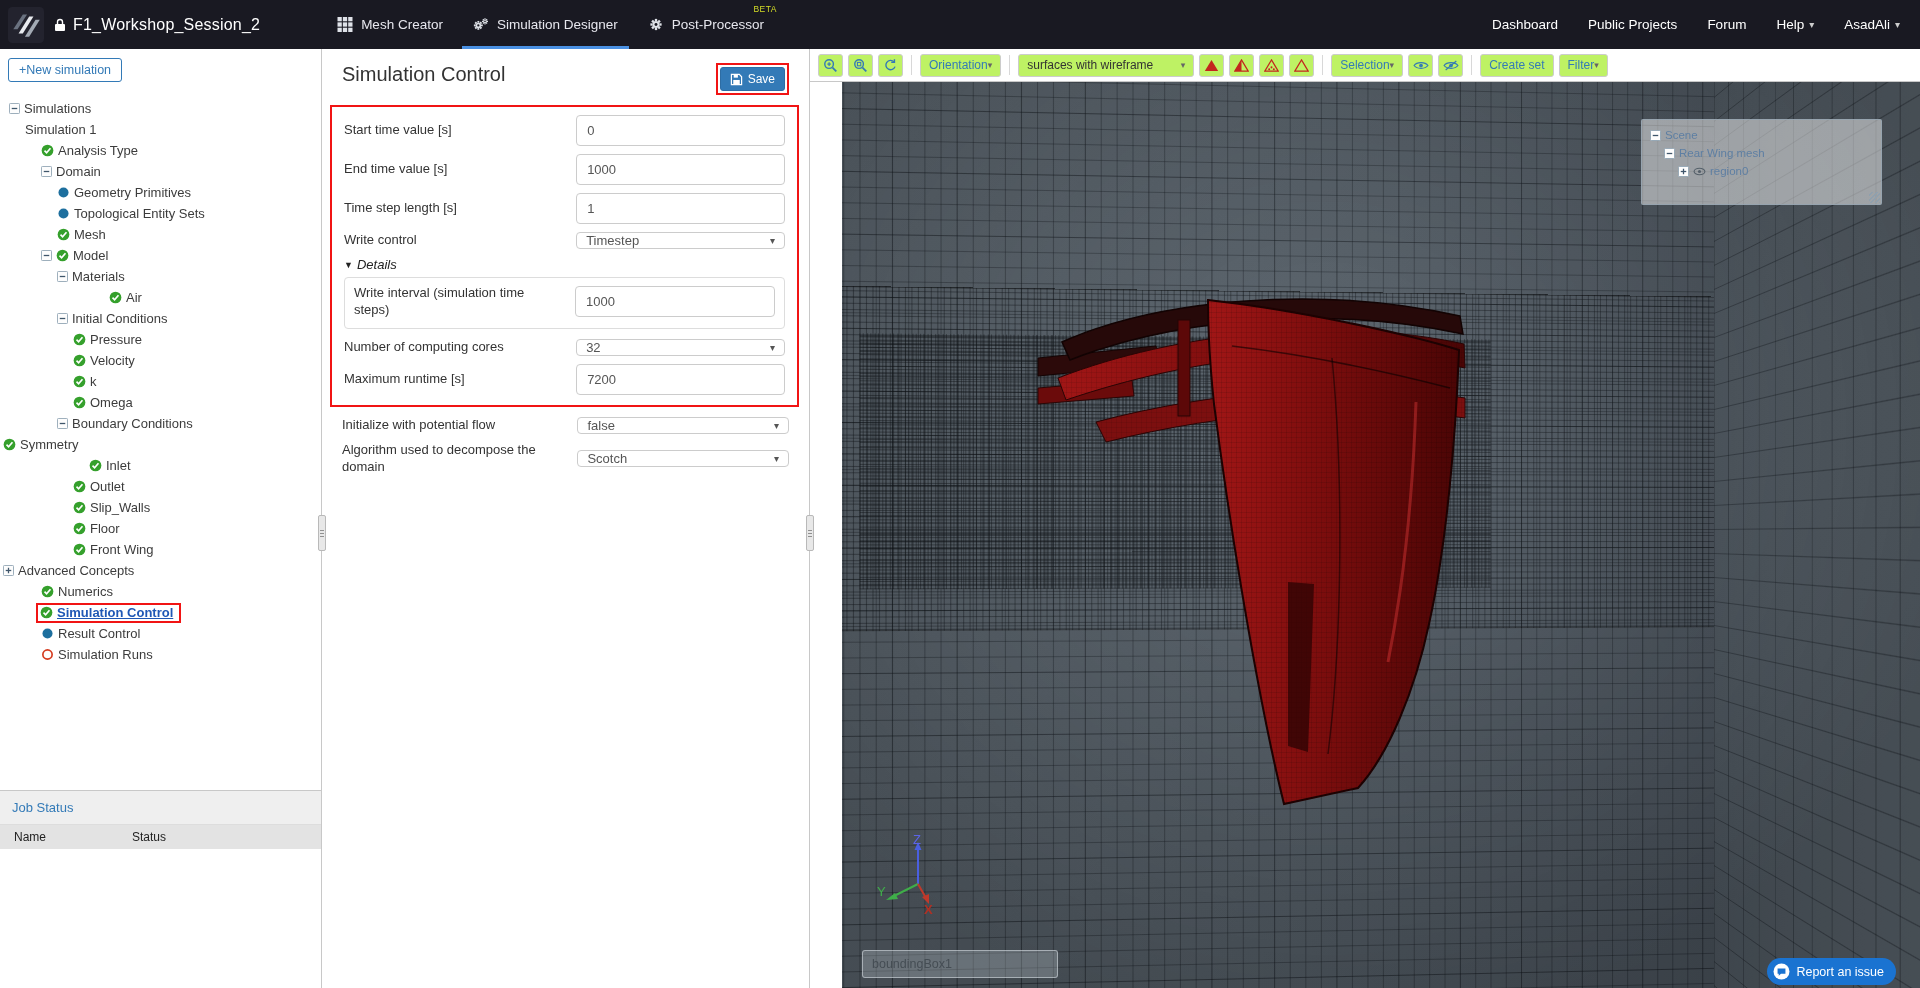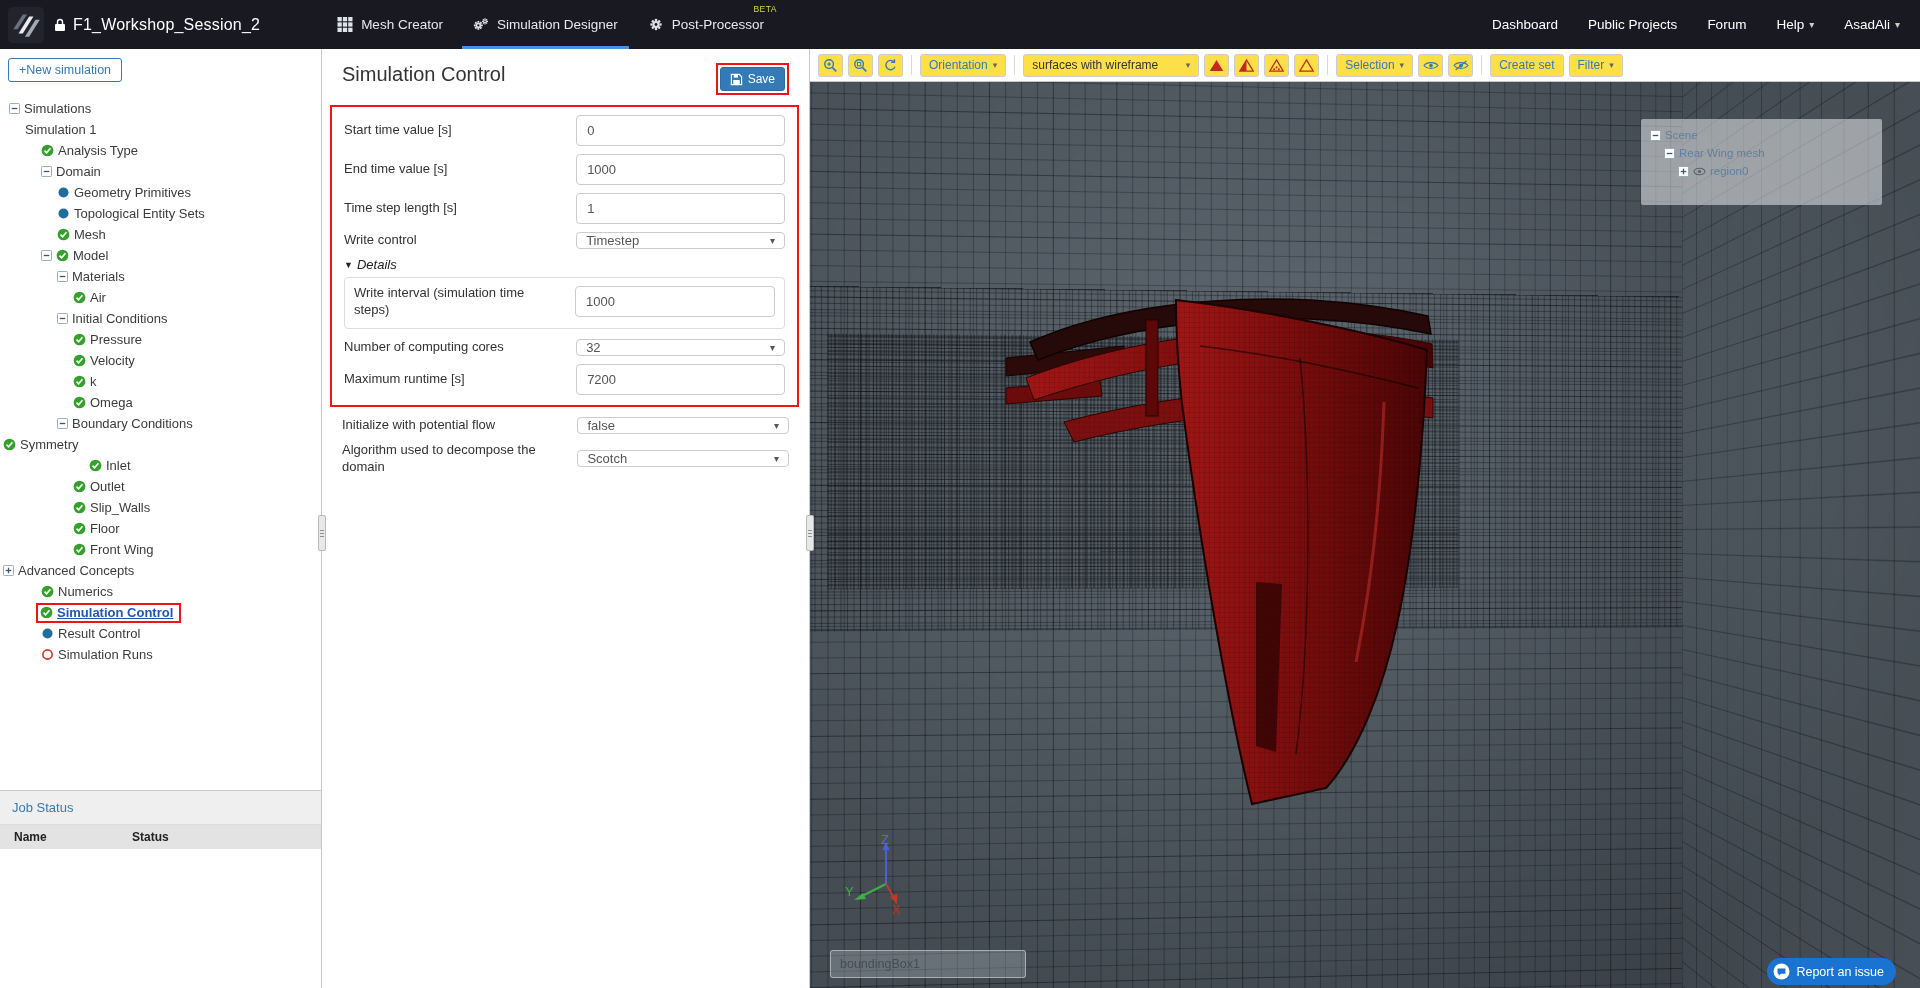--- a/index.html
+++ b/index.html
@@ -30,21 +30,21 @@
 .tree-row{height:21px;display:flex;align-items:center;font-size:13px;color:#3c3c3c;cursor:pointer;white-space:nowrap;}
 .tree-inner{display:inline-flex;align-items:center;gap:4px;padding:1px 3px;}
 .tree-inner.red-outline{border:2px solid #f11414;padding:0 6px 1px 2px;margin-left:-2px;}
 .tic{width:13px;height:13px;flex:none;}
 .tic.box{width:11px;height:11px;}
 .tree-label.sel{color:#1f57b5;font-weight:bold;text-decoration:underline;}
 
 
 .job-status{height:198px;border-top:1px solid #c8c8c8;background:#fff;display:flex;flex-direction:column;}
 .job-title{height:34px;display:flex;align-items:center;padding:0 12px;background:#efefef;color:#337ab7;font-size:13px;border-bottom:1px solid #ddd;flex:none;}
-.job-head{height:24px;display:flex;align-items:center;background:#e3e3e3;font-size:12px;font-weight:bold;padding:0 14px;color:#222;flex:none;}
+.job-head{height:24px;display:flex;align-items:center;background:#e3e3e3;font-size:12px;font-weight:normal;padding:0 14px;color:#222;flex:none;}
 .job-col-name{width:118px;}
 .job-empty{padding:9px 0;text-align:center;font-size:12px;color:#333;}
 
 
 .panel{width:488px;border-right:1px solid #c8c8c8;background:#fff;padding:14px 20px 0;flex:none;}
 .panel-head{display:flex;justify-content:space-between;align-items:flex-start;margin-bottom:10px;}
 .panel-title{font-size:20px;color:#333;font-weight:400;}
 .save-wrap{border:2px solid #f11414;padding:2px;}
 .save-btn{background:#337ab7;border:1px solid #2e6da4;color:#fff;font-size:12px;padding:4px 9px;border-radius:3px;display:inline-flex;align-items:center;gap:5px;cursor:pointer;font-family:inherit;}
 .red-box{border:2px solid #f11414;margin:0 -10px 10px -12px;padding:8px 12px 2px 12px;}
@@ -62,30 +62,30 @@
 
 
 .grip{position:absolute;top:466px;width:8px;height:36px;background:#e8e8e8;border:1px solid #b9b9b9;border-radius:2px;z-index:6;display:flex;flex-direction:column;justify-content:center;gap:2px;align-items:center;cursor:col-resize;}
 .grip span{display:block;width:4px;height:1px;background:#909090;}
 .grip-1{left:318px;}
 .grip-2{left:806px;}
 
 
 .viewport{flex:1;display:flex;flex-direction:column;min-width:0;}
 .vtoolbar{height:33px;background:#fff;border-bottom:1px solid #c8c8c8;display:flex;align-items:center;gap:5px;padding:0 8px;flex:none;}
-.tb-btn{height:23px;background:#fde047;border:1px solid #ccc;border-radius:3px;display:inline-flex;align-items:center;gap:5px;padding:0 8px;font-size:12px;color:#337ab7;cursor:pointer;font-family:inherit;white-space:nowrap;}
+.tb-btn{height:23px;background:#bef264;border:1px solid #ccc;border-radius:3px;display:inline-flex;align-items:center;padding:0 8px;font-size:12px;color:#337ab7;cursor:pointer;font-family:inherit;white-space:nowrap;}
 .tb-ic{width:25px;padding:0;justify-content:center;}
 .tb-select{color:#333;width:176px;justify-content:space-between;}
 .tb-caret{font-size:9px;color:#666;}
 .sep{width:1px;height:20px;background:#d8d8d8;margin:0 3px;flex:none;}
 .tri{width:15px;height:13px;}
 .eye{width:16px;height:11px;}
 .mag{width:15px;height:15px;}
 
-.canvas{flex:1;position:relative;overflow:hidden;background:#49525b;}
+.canvas{flex:1;position:relative;overflow:hidden;background:#49525b;margin-left:32px;}
 .back-plane{position:absolute;left:-40px;top:-40px;width:950px;height:calc(100% + 80px);transform:perspective(2400px) rotateY(7deg);transform-origin:100% 50%;background:
  repeating-linear-gradient(90deg,rgba(13,18,24,.33) 0 1px,transparent 1px 15px),
  repeating-linear-gradient(0deg,rgba(13,18,24,.33) 0 1px,transparent 1px 15px),
  repeating-linear-gradient(90deg,rgba(8,12,16,.22) 0 1.5px,transparent 1.5px 60px),
  repeating-linear-gradient(0deg,rgba(8,12,16,.22) 0 1.5px,transparent 1.5px 60px),
  linear-gradient(100deg,#606a73,#57616a 55%,#4d5660);}
 .fine-band{position:absolute;left:0;top:255px;width:100%;height:330px;border-top:1px solid rgba(0,0,0,.35);border-bottom:1px solid rgba(0,0,0,.35);background:
  repeating-linear-gradient(90deg,rgba(11,15,20,.4) 0 1px,transparent 1px 6px),
  repeating-linear-gradient(0deg,rgba(11,15,20,.4) 0 1px,transparent 1px 6px);}
 .finer-band{position:absolute;left:90px;top:300px;width:600px;height:245px;background:
@@ -290,21 +290,21 @@
         </div>
         <div class="tree-row" style="padding-left: 54px;">
           <span class="tree-inner">
             <svg class="tic box" viewBox="0 0 12 12">
               <rect x="0.5" y="0.5" width="11" height="11" rx="1" fill="#fdfdfd" stroke="#90a4b4"></rect>
               <line x1="3" y1="6" x2="9" y2="6" stroke="#3f566b" stroke-width="1.4"></line>
             </svg>
             <span class="tree-label">Materials</span>
           </span>
         </div>
-        <div class="tree-row" style="padding-left: 70px;">
+        <div class="tree-row" style="padding-left: 106px;">
           <span class="tree-inner">
             <svg class="tic" viewBox="0 0 14 14">
               <circle cx="7" cy="7" r="6.3" fill="#35a02c"></circle>
               <path d="M3.8 7.2 L6 9.4 L10.2 4.6" stroke="#fff" stroke-width="1.8" fill="none"></path>
             </svg>
             <span class="tree-label">Air</span>
           </span>
         </div>
         <div class="tree-row" style="padding-left: 54px;">
           <span class="tree-inner">

